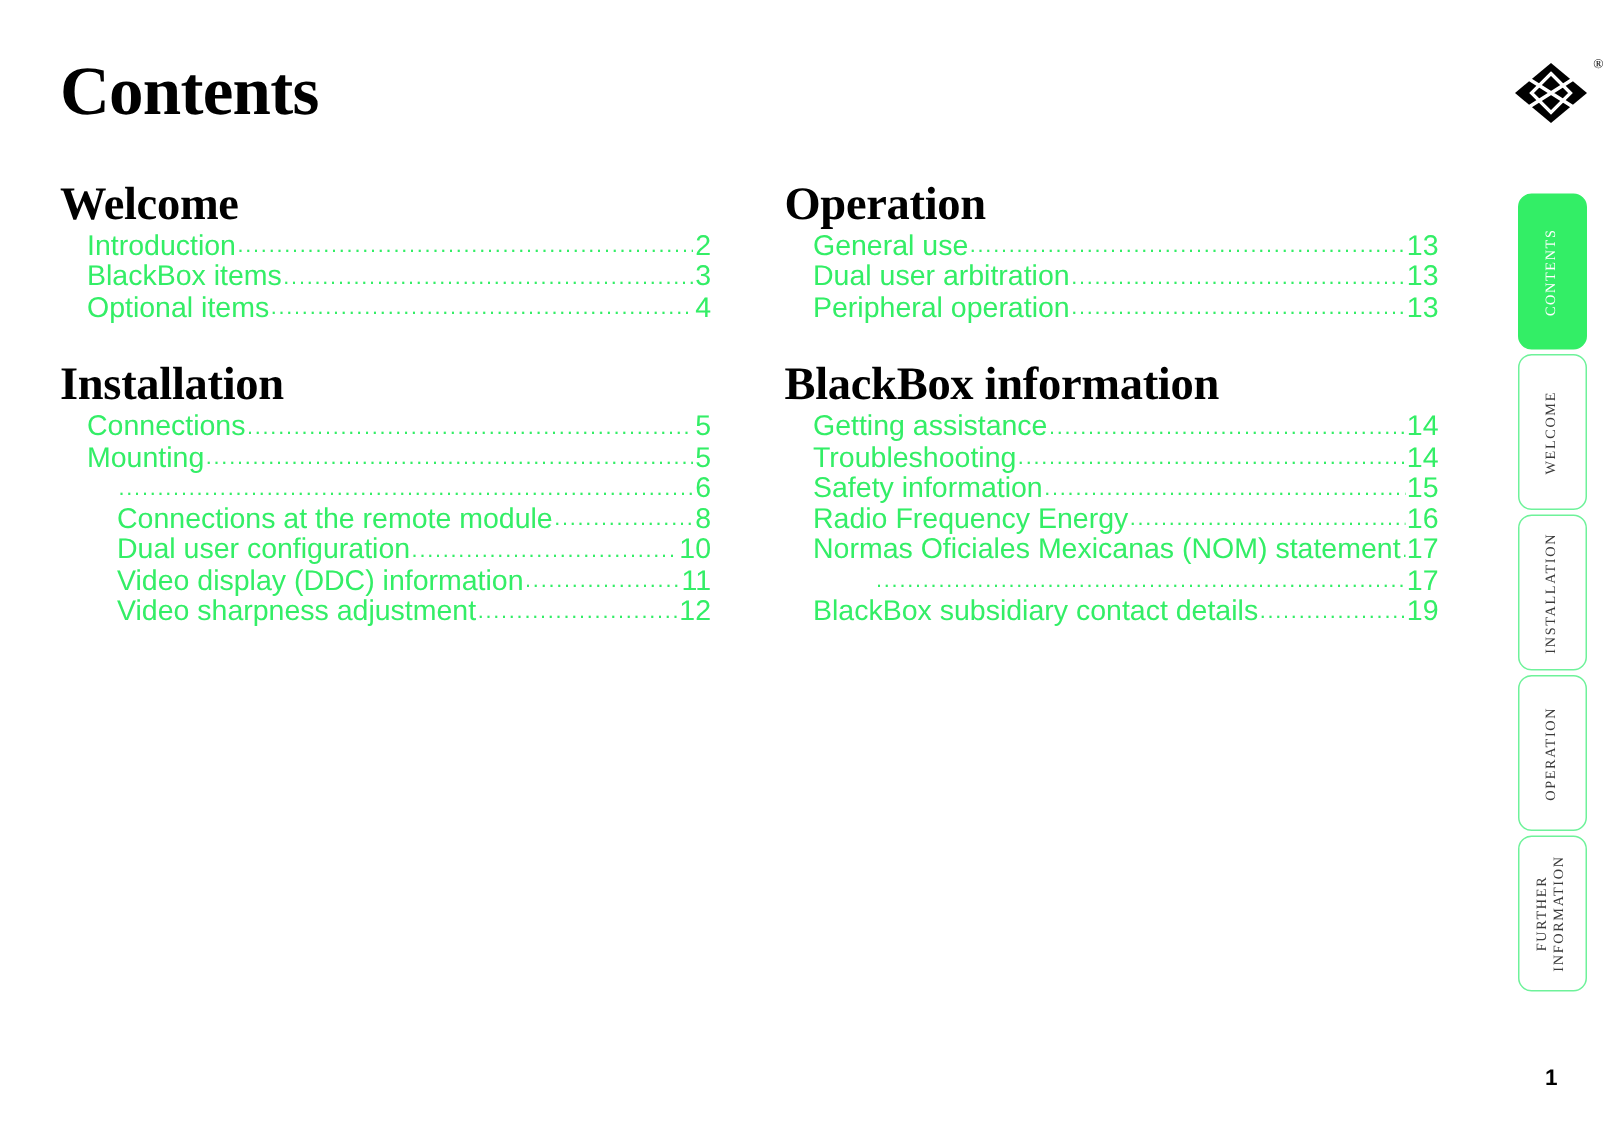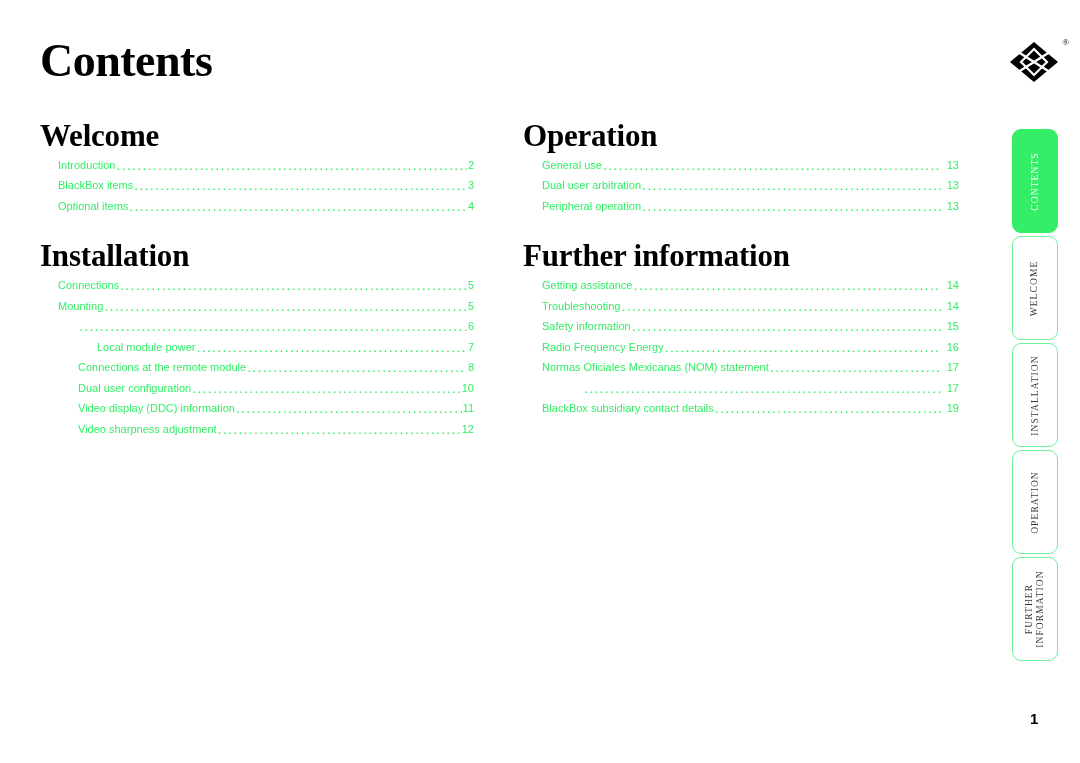--- a/index.html
+++ b/index.html
@@ -64,23 +64,23 @@
     color: #000000;
     line-height: 1.16;
     margin: 0 0 1px 0;
     letter-spacing: -0.2px;
   }
   .section + .section { margin-top: 22px; }
 
   
   .toc-entry {
     display: flex;
-    align-items: flex-end;
+    align-items: center;
     color: #33ee66;
-    font-size: 11px;
+    font-size: 19px;
     line-height: 20.5px;
     white-space: nowrap;
   }
   .toc-label { flex: 0 0 auto; }
   .toc-dots {
     flex: 1 1 auto;
     overflow: hidden;
     margin: 0 1px;
     position: relative;
     height: 1em;
@@ -203,25 +203,20 @@
       </div>
       <div class="toc-entry lvl-1">
         <span class="toc-label">Mounting</span>
         <span class="toc-dots"></span>
         <span class="toc-page">5</span>
       </div>
       <div class="toc-entry lvl-2">
         <span class="toc-dots"></span>
         <span class="toc-page">6</span>
       </div>
-      <div class="toc-entry lvl-3">
-        <span class="toc-label">Local module power</span>
-        <span class="toc-dots"></span>
-        <span class="toc-page">7</span>
-      </div>
       <div class="toc-entry lvl-2">
         <span class="toc-label">Connections at the remote module</span>
         <span class="toc-dots"></span>
         <span class="toc-page">8</span>
       </div>
       <div class="toc-entry lvl-2">
         <span class="toc-label">Dual user configuration</span>
         <span class="toc-dots"></span>
         <span class="toc-page">10</span>
       </div>
@@ -251,21 +246,21 @@
         <span class="toc-dots"></span>
         <span class="toc-page">13</span>
       </div>
       <div class="toc-entry lvl-1">
         <span class="toc-label">Peripheral operation</span>
         <span class="toc-dots"></span>
         <span class="toc-page">13</span>
       </div>
     </div>
     <div class="section">
-      <div class="section-heading">Further information</div>
+      <div class="section-heading">BlackBox information</div>
       <div class="toc-entry lvl-1">
         <span class="toc-label">Getting assistance</span>
         <span class="toc-dots"></span>
         <span class="toc-page">14</span>
       </div>
       <div class="toc-entry lvl-1">
         <span class="toc-label">Troubleshooting</span>
         <span class="toc-dots"></span>
         <span class="toc-page">14</span>
       </div>

